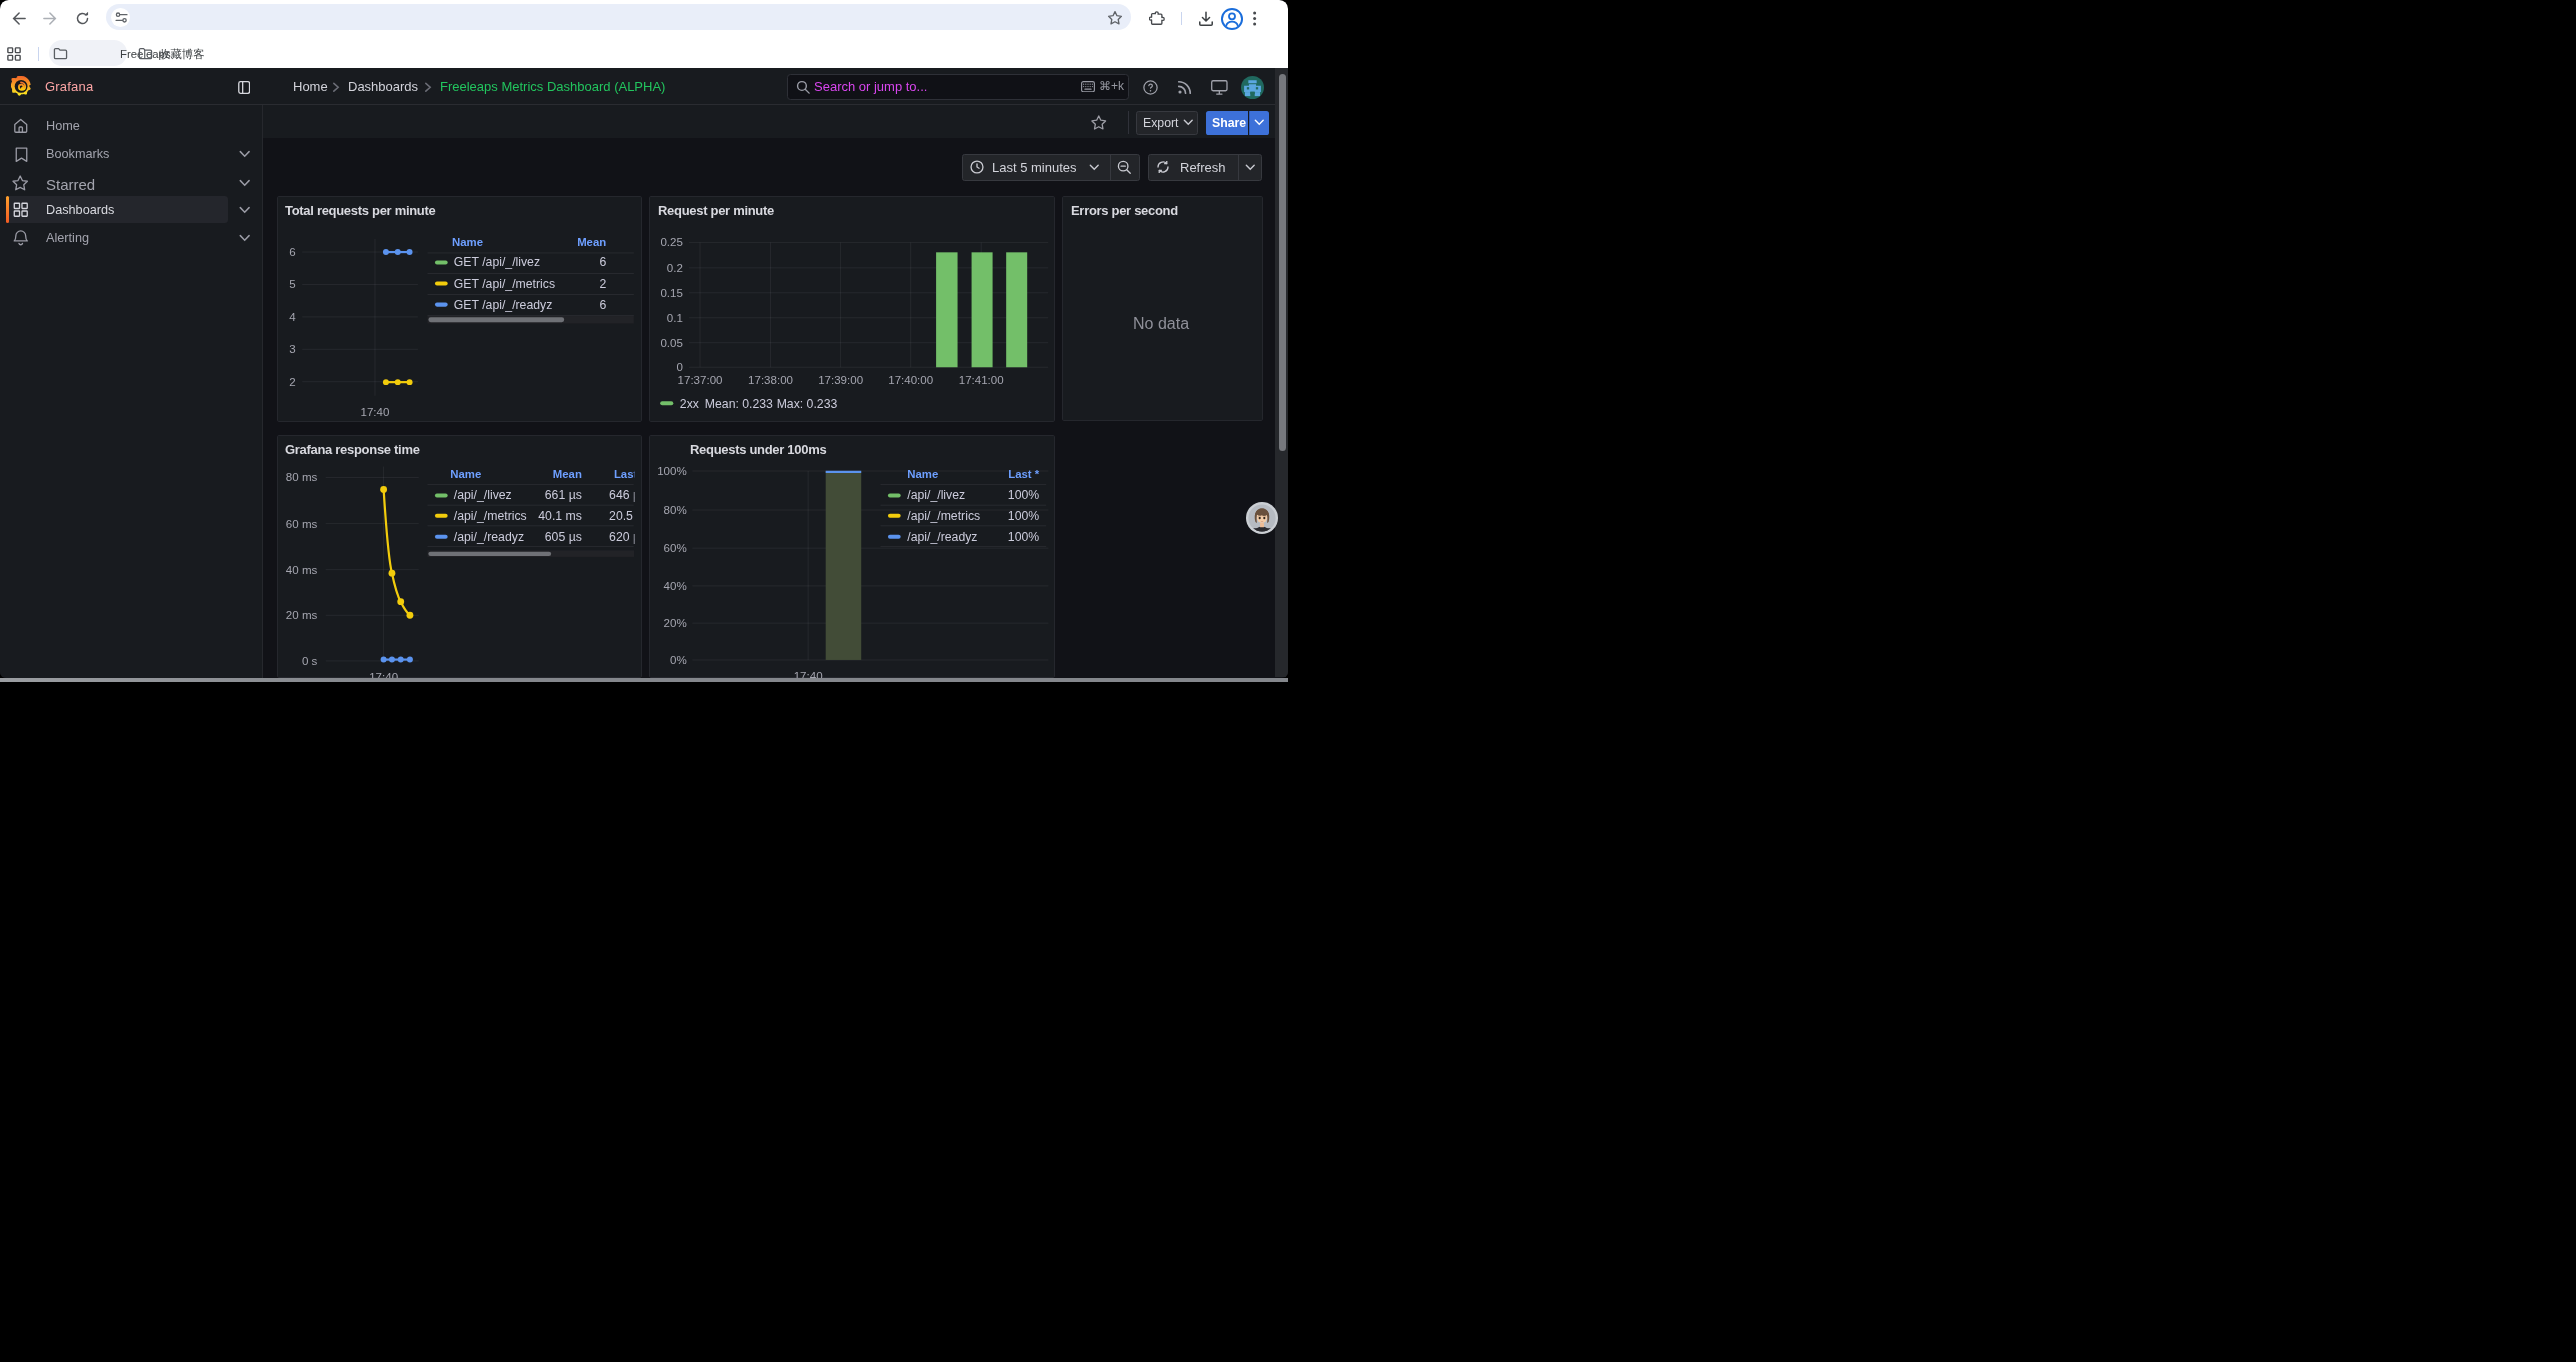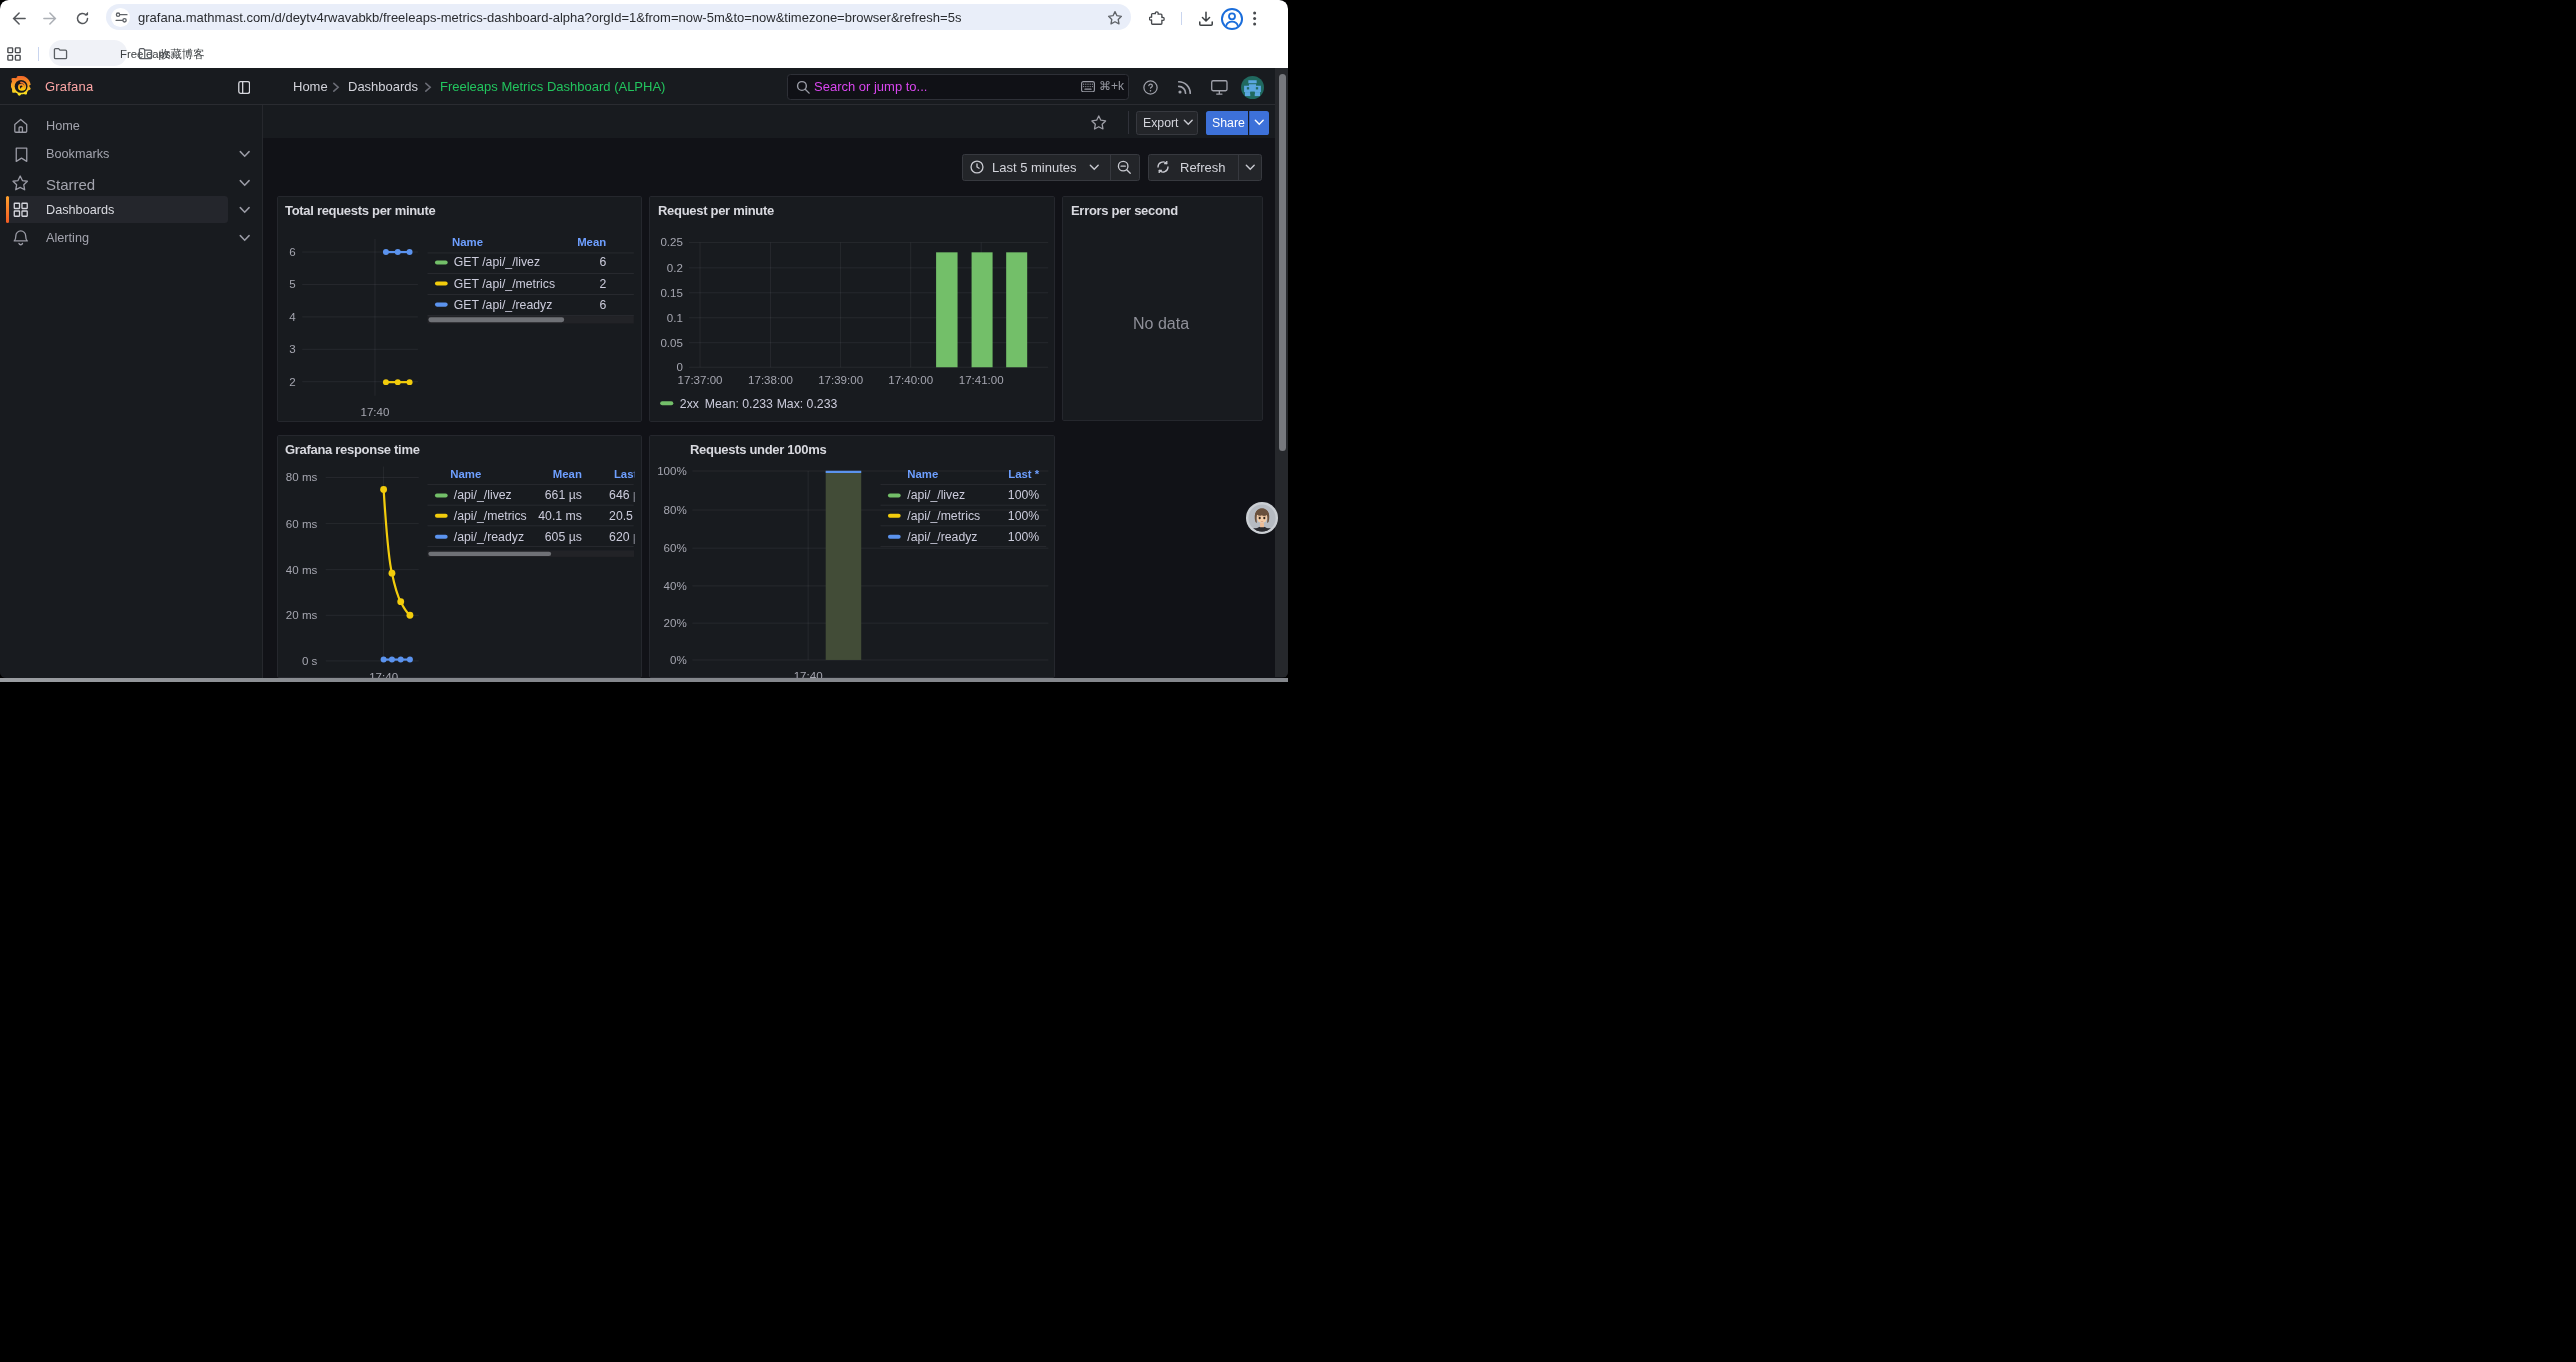--- a/index.html
+++ b/index.html
@@ -44,21 +44,20 @@
     background:linear-gradient(90deg,#9b9ea2,#84878c 30%,#84878c); }
   .t { position:absolute; white-space:pre; }
 </style>
 </head>
 <body>
 <div id="win">
 
   <div id="chrome"></div>
   <div id="omnibox"></div>
   <div id="omnicircle"></div>
-  <div id="urltext">grafana.mathmast.com/d/deytv4rwavabkb/freeleaps-metrics-dashboard-alpha?orgId=1&amp;from=now-5m&amp;to=now&amp;timezone=browser&amp;refresh=5s</div>
   <div id="chip1"></div>
   <div class="bktext" style="left:74px;margin-left:46px;">Freeleaps</div>
   <div class="bktext" style="left:159px;">收藏博客</div>
   <div class="bkdiv" style="left:38px; top:47px; height:14px;"></div>
   <div id="chromeicons">
 
     <svg class="abs" style="left:11.4px;top:10.5px;" width="15" height="15" viewBox="0 0 17 17">
       <path d="M9.2 2.2 3 8.5l6.2 6.3M3.3 8.5H16" stroke="#54575b" stroke-width="1.7" fill="none" stroke-linecap="round"></path>
     </svg>
 
@@ -259,21 +258,21 @@
     <svg class="abs" style="left:1090px;top:114px;" width="17.5" height="17.5" viewBox="0 0 20 20">
       <path d="M10 2.2l2.4 4.9 5.4.8-3.9 3.8.9 5.4-4.8-2.5-4.8 2.5.9-5.4-3.9-3.8 5.4-.8z" stroke="#9d9ea6" stroke-width="1.5" fill="none" stroke-linejoin="round"></path>
     </svg>
     <div class="abs" style="left:1128px;top:111px;width:0.9px;height:23px;background:#30323a;"></div>
     <div class="btn darkbtn" style="left:1136px;top:111px;width:62px;height:24px;"></div>
     <div class="t" style="left:1143px;top:111px;height:24px;line-height:24px;font-size:12.3px;font-weight:500;color:#d3d4db;">Export</div>
     <svg class="abs" style="left:1183px;top:119px;" width="10.5" height="7" viewBox="0 0 12 8">
         <path d="M1.5 1.5 6 6l4.5-4.5" stroke="#c9cad1" stroke-width="1.6" fill="none" stroke-linecap="round"></path>
       </svg>
     <div class="abs" style="left:1206px;top:111px;width:42px;height:24px;background:#3d71d9;border-radius:2.6px 0 0 2.6px;"></div>
-    <div class="t" style="left:1212px;top:111px;height:24px;line-height:24px;font-size:12.3px;font-weight:400;color:#ffffff;">Share</div>
+    <div class="t" style="left:1212px;top:111px;height:24px;line-height:24px;font-size:12.3px;font-weight:700;color:#ffffff;">Share</div>
     <div class="abs" style="left:1249px;top:111px;width:20px;height:24px;background:#3d71d9;border-radius:0 2.6px 2.6px 0;border-left:0.9px solid #2c5cbf;"></div>
     <svg class="abs" style="left:1254px;top:119px;" width="10.5" height="7" viewBox="0 0 12 8">
         <path d="M1.5 1.5 6 6l4.5-4.5" stroke="#ffffff" stroke-width="1.6" fill="none" stroke-linecap="round"></path>
       </svg>
   </div>
   <div id="controls">
 
     <div class="btn darkbtn" style="left:962px;top:154px;width:178px;height:27px;"></div>
     <div class="abs" style="left:1110px;top:154px;width:0.9px;height:26px;background:#37393f;"></div>
     <svg class="abs" style="left:970px;top:160px;" width="14" height="14" viewBox="0 0 16 16">

